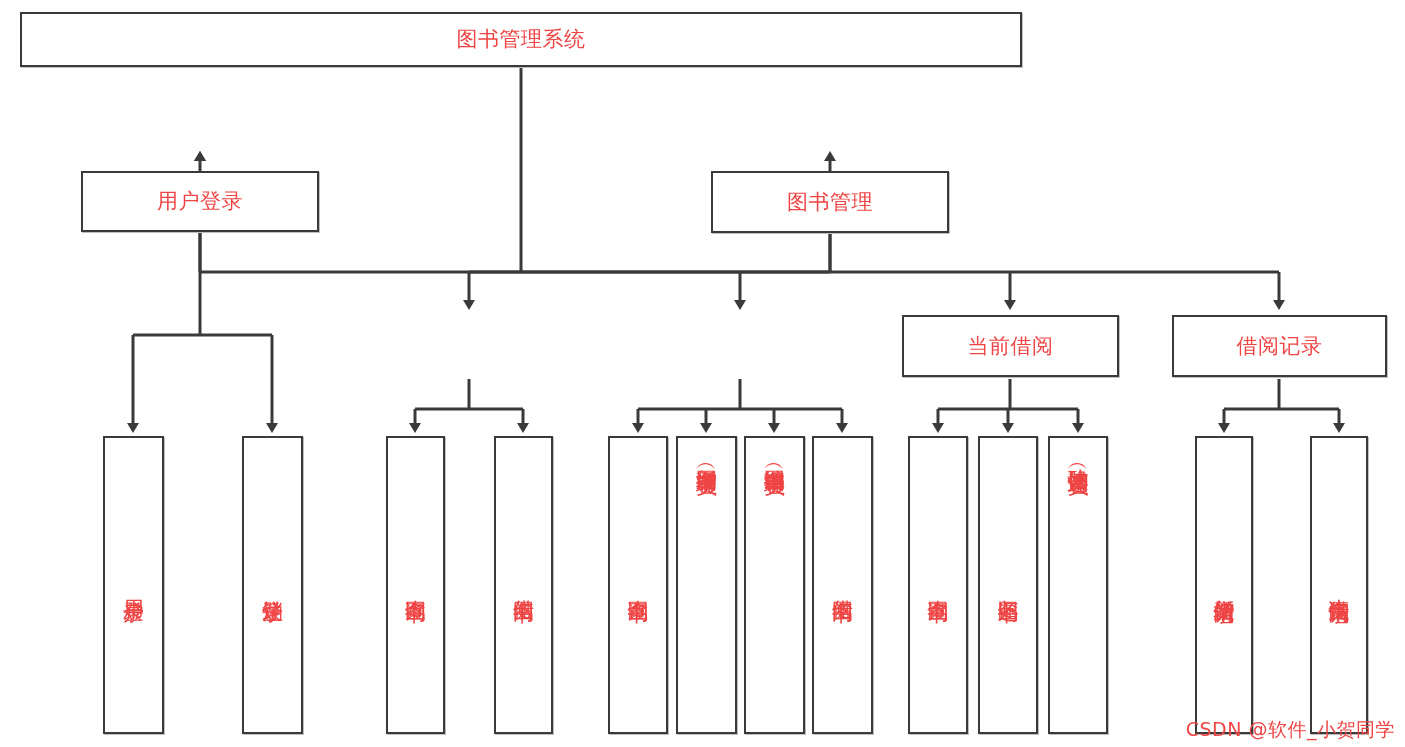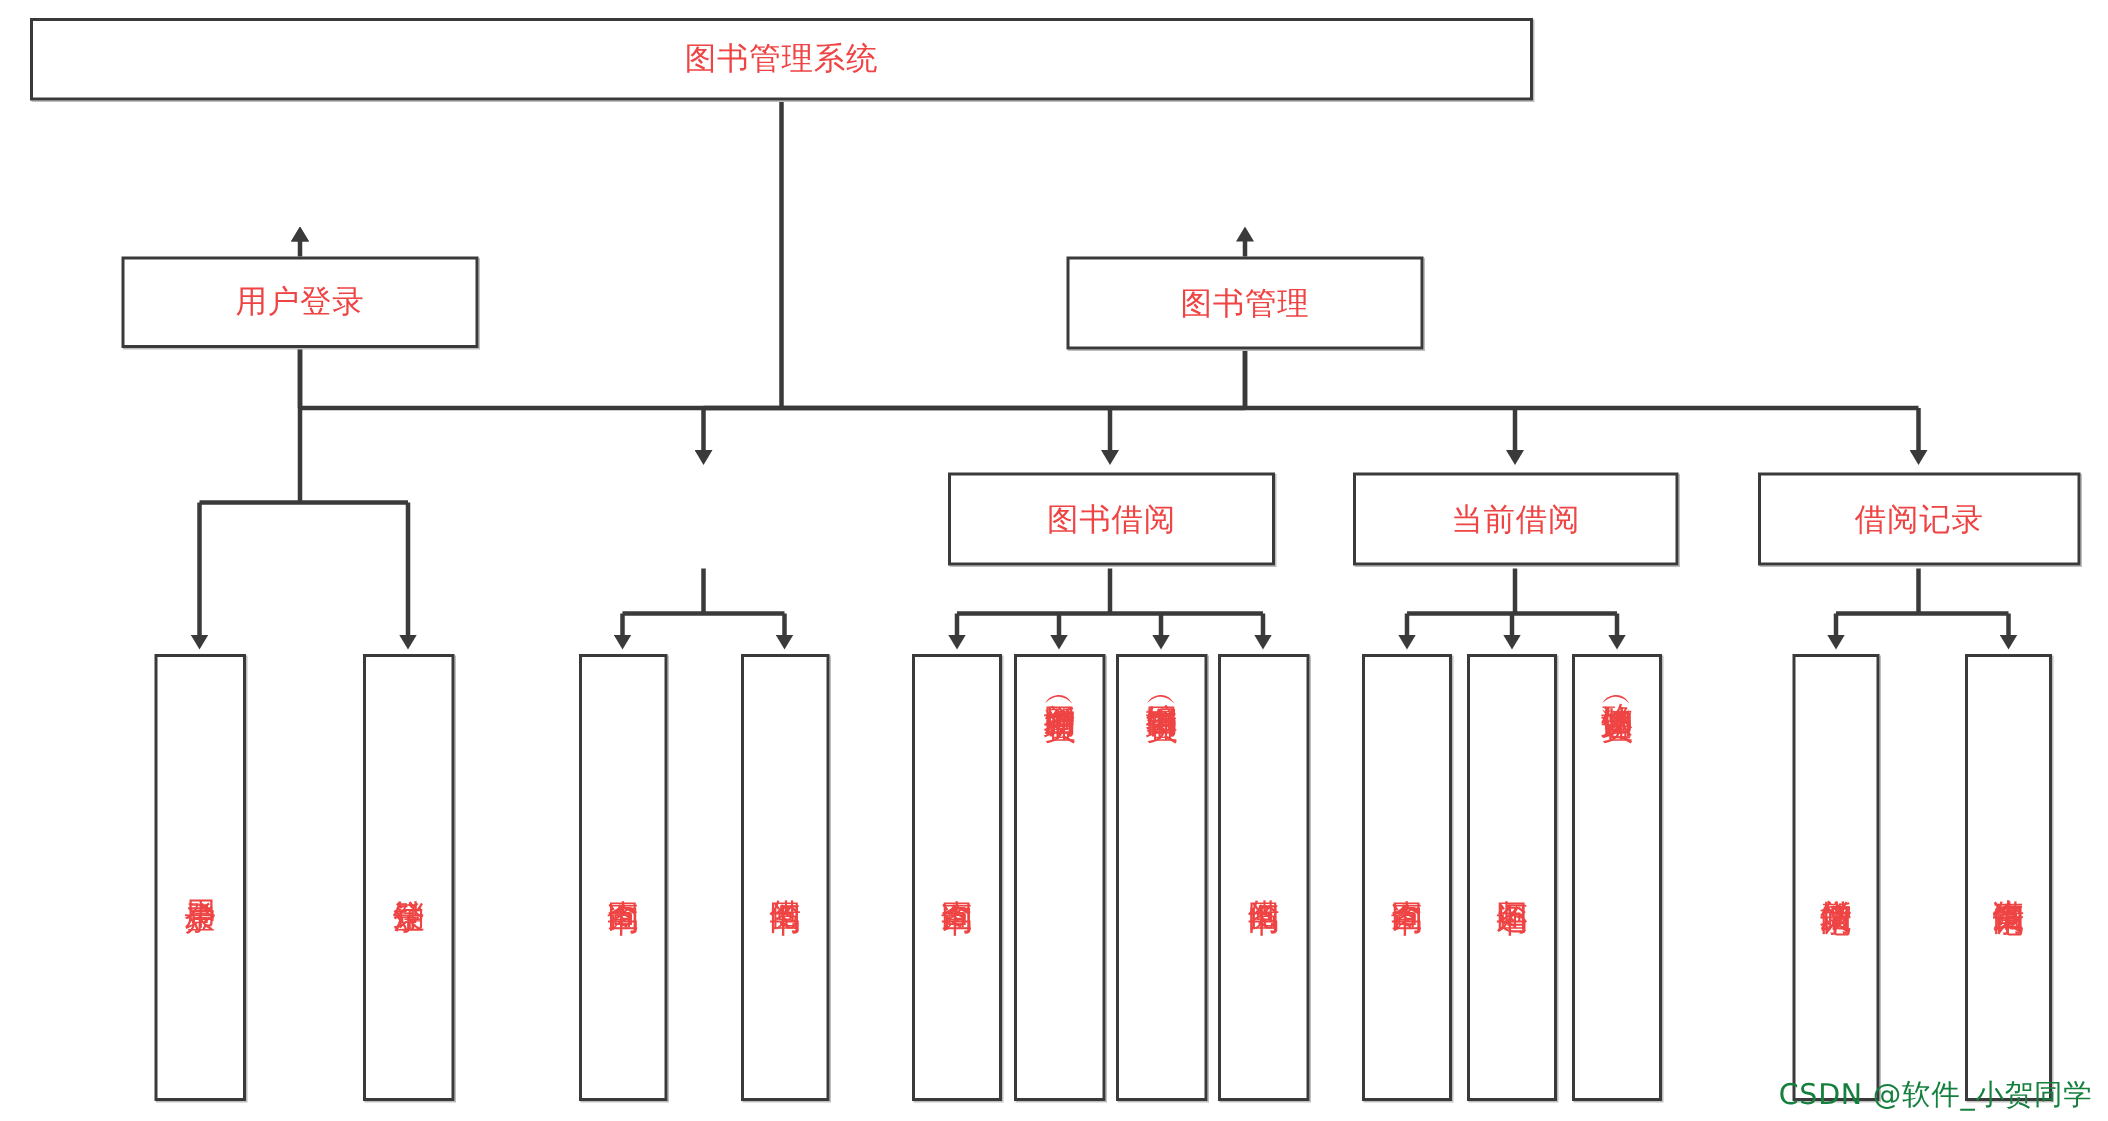--- a/index.html
+++ b/index.html
@@ -61,21 +61,21 @@
     top: 0;
     width: 1405px;
     height: 747px;
     pointer-events: none;
   }
   #watermark {
     position: absolute;
     right: 10px;
     bottom: 4px;
     font-size: 19px;
-    color: #15803d;
+    color: #ef4444;
     white-space: nowrap;
     letter-spacing: 0.5px;
   }
 </style>
 </head>
 <body>
 
 <div id="diagram-root">
 
   <svg id="connectors" viewBox="0 0 1405 747" width="1405" height="747" aria-hidden="true">
@@ -151,23 +151,20 @@
     <span class="node-label">图书管理系统</span>
   </div>
 
   <div class="node" style="left:81px; top:171px; width:238px; height:61px;">
     <span class="node-label">用户登录</span>
   </div>
   <div class="node" style="left:711px; top:171px; width:238px; height:62px;">
     <span class="node-label">图书管理</span>
   </div>
 
-  <div class="node" style="left:632px; top:315px; width:218px; height:62px;">
-    <span class="node-label">图书借阅</span>
-  </div>
   <div class="node" style="left:902px; top:315px; width:217px; height:62px;">
     <span class="node-label">当前借阅</span>
   </div>
   <div class="node" style="left:1172px; top:315px; width:215px; height:62px;text-align:center;">
     <span class="node-label">借阅记录</span>
   </div>
 
   <div class="node leaf centered" style="left:103px; top:436px; width:61px; height:298px;">
     <span class="node-label">用户登录</span>
   </div>

